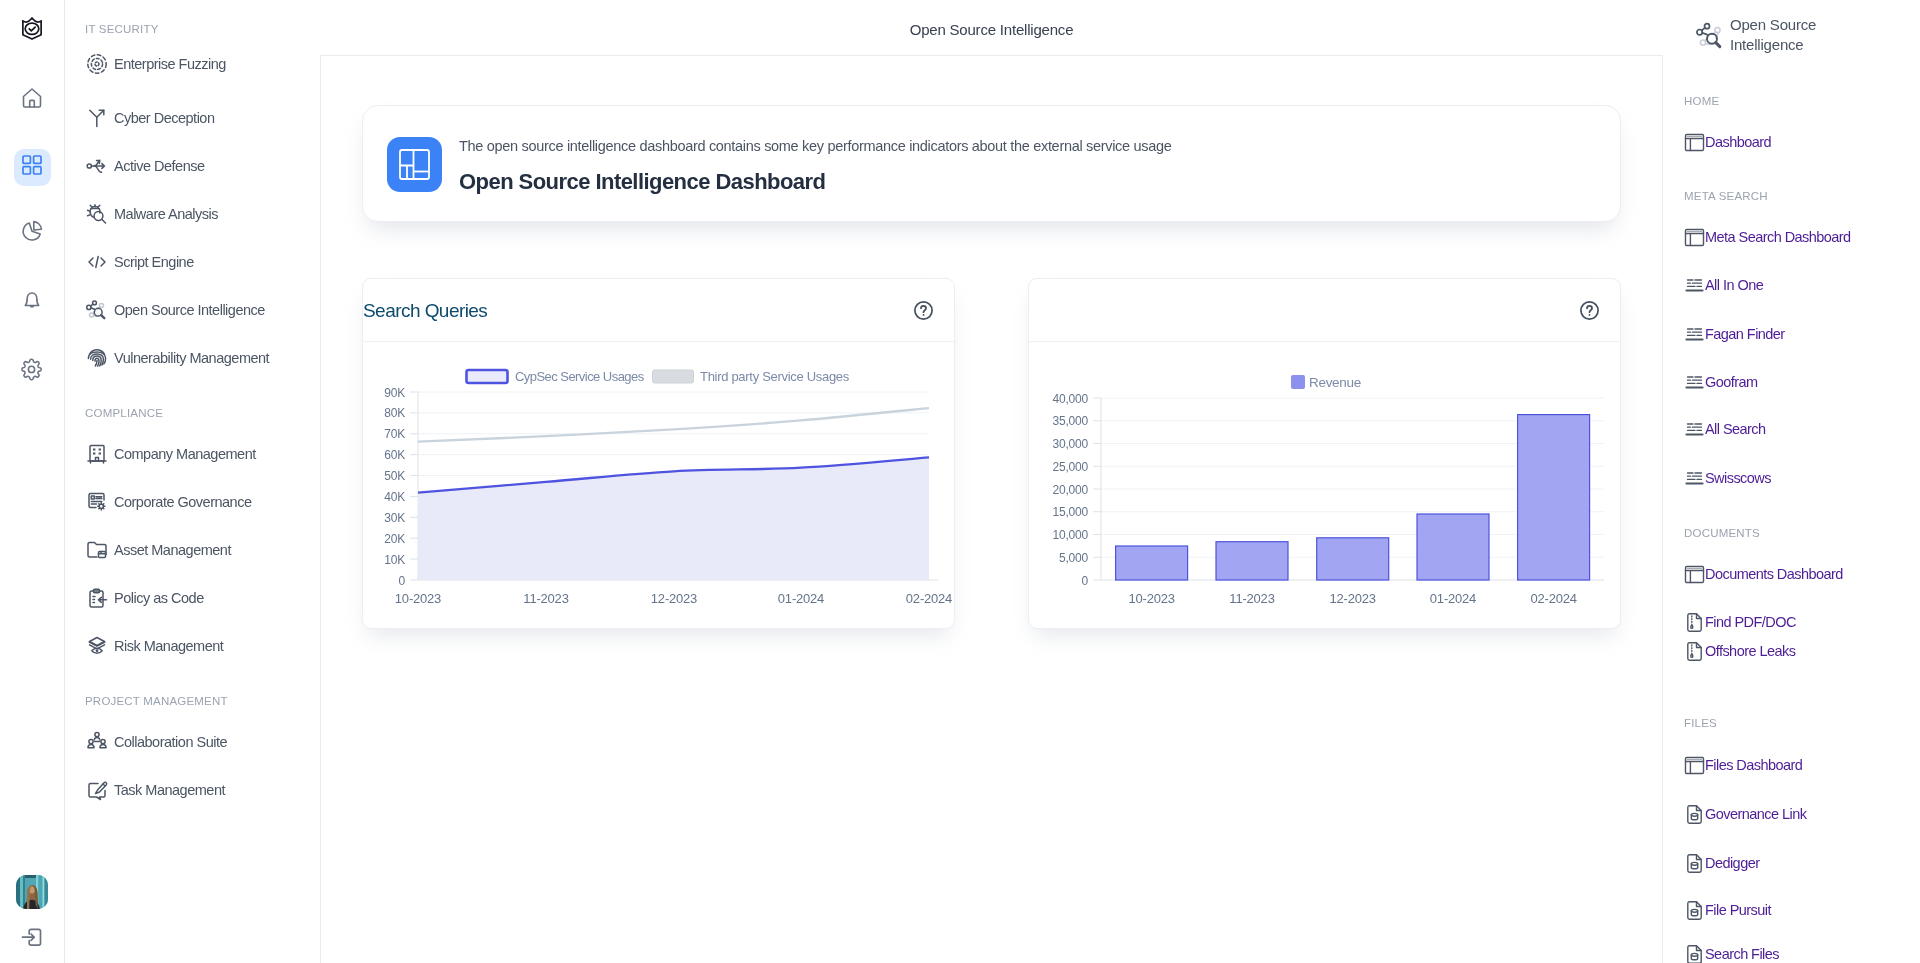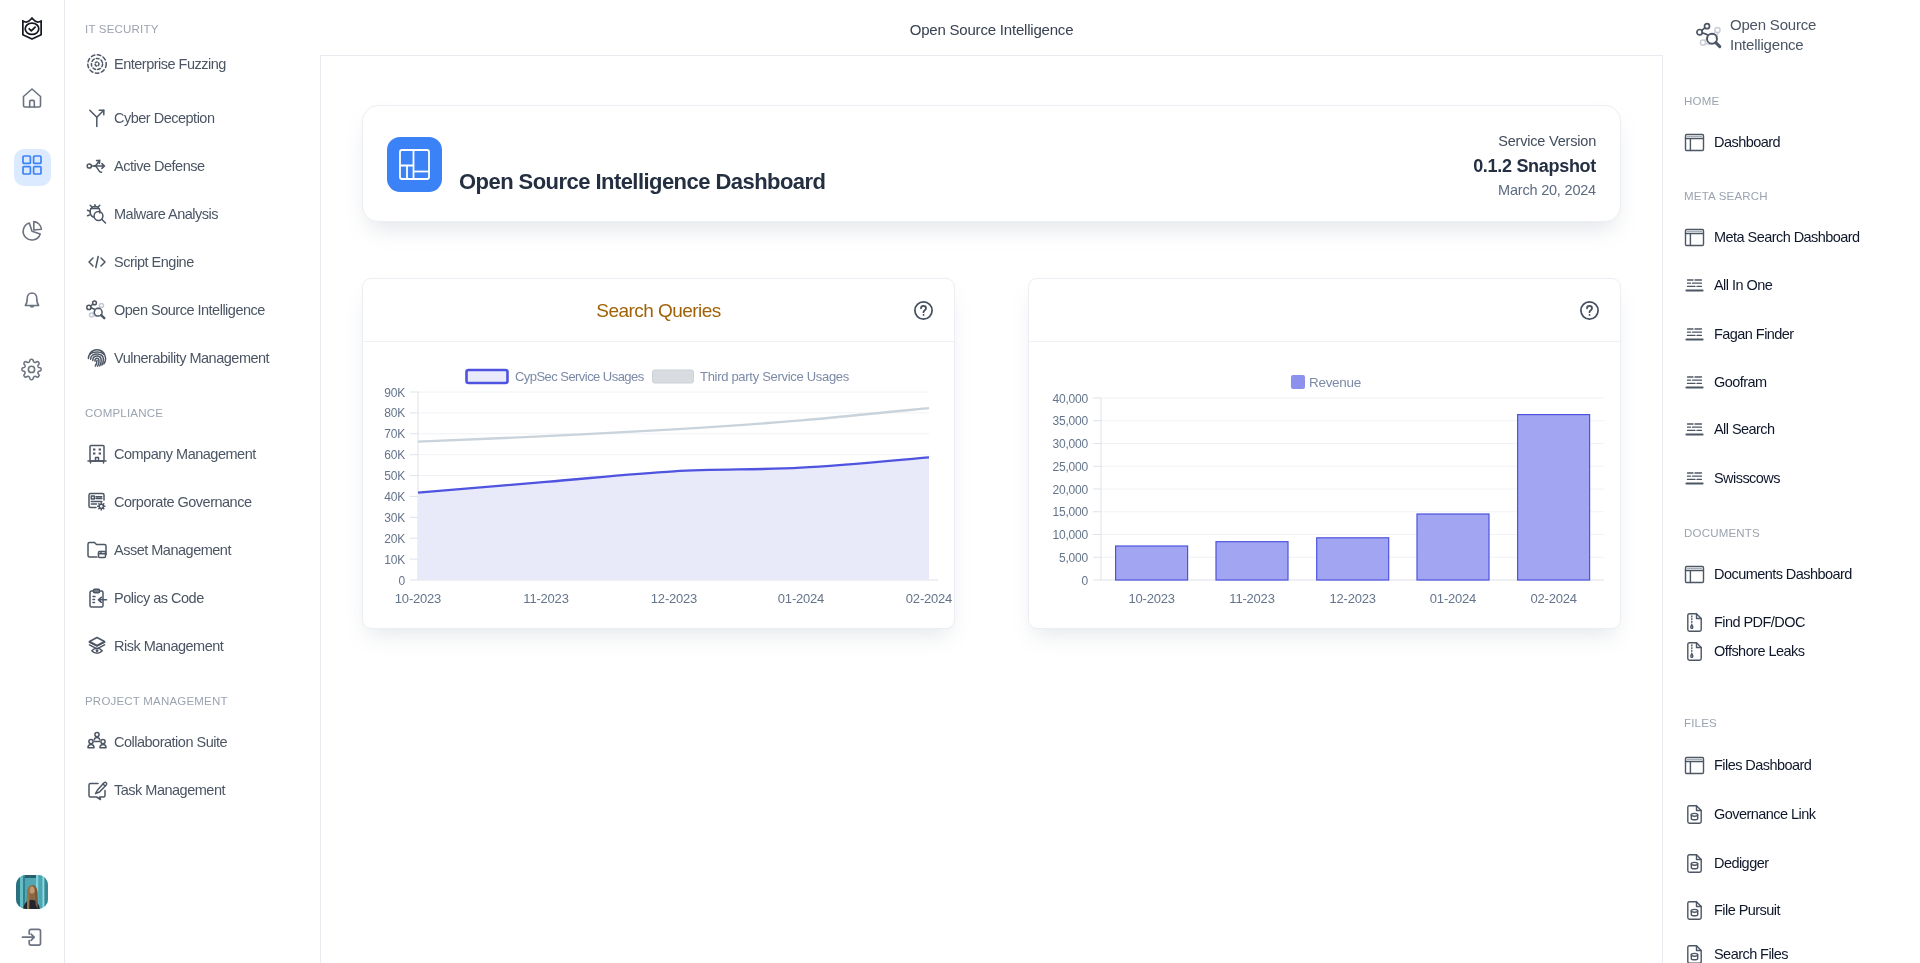--- a/index.html
+++ b/index.html
@@ -13,41 +13,41 @@
 
 #leftmenu { position:absolute; left:0; top:0; width:1920px; height:963px; pointer-events:none; }
 .sechead { position:absolute; left:85px; transform:translateY(-50%); font-size:11.5px; color:#9ba3b0; letter-spacing:0.2px; white-space:nowrap; }
 .mitem { position:absolute; left:85px; height:26px; display:flex; align-items:center; transform:translateY(-50%); white-space:nowrap; }
 .mitem svg { flex:0 0 auto; }
 .mitem span { margin-left:5px; font-size:14.5px; letter-spacing:-0.5px; color:#4b5563; }
 
 #rightmenu { position:absolute; left:0; top:0; width:1920px; height:963px; pointer-events:none; }
 .rhead { position:absolute; left:1684px; transform:translateY(-50%); font-size:11.5px; color:#9ba3b0; letter-spacing:0.2px; white-space:nowrap; }
 .ritem { position:absolute; left:1684px; height:24px; display:flex; align-items:center; transform:translateY(-50%); white-space:nowrap; }
-.ritem span { margin-left:9px; font-size:14.5px; letter-spacing:-0.55px; color:#0f172a; }
+.ritem span { font-size:14.5px; letter-spacing:-0.55px; color:#4c1d95; }
 #rtitle { position:absolute; left:1730px; top:15px; width:120px; font-size:15px; line-height:20px; color:#4b5563; }
 #rticon { position:absolute; left:1694px; top:15px; }
 
 #topbar { position:absolute; left:320px; top:0; width:1343px; height:55px; display:flex; align-items:center; justify-content:center; padding-top:4px; font-size:15px; color:#374151; }
 
 #panel { position:absolute; left:320px; top:55px; width:1343px; height:920px; background:#fff; border:1px solid #e9ebf0; border-bottom:none; }
 
 #infocard { position:absolute; left:41px; top:49px; width:1259px; height:117px; background:#fff; border:1px solid #eceef3; border-radius:16px; box-shadow:0 12px 22px -6px rgba(120,134,156,0.22); }
 #infoicon { position:absolute; left:24px; top:31px; width:55px; height:55px; background:#3b82f6; border-radius:13px; }
 #infodesc { position:absolute; left:96px; top:32px; font-size:14.5px; letter-spacing:-0.31px; color:#4b5563; white-space:nowrap; }
 #infotitle { position:absolute; left:96px; top:63px; font-size:22px; font-weight:bold; color:#243041; letter-spacing:-0.55px; white-space:nowrap; }
 #inforight { position:absolute; right:24px; top:23px; text-align:right; }
 #inforight .l1 { font-size:14.5px; color:#414c5c; line-height:24.5px; }
 #inforight .l2 { font-size:18px; font-weight:bold; color:#243041; line-height:24.5px; letter-spacing:-0.3px; }
 #inforight .l3 { font-size:14.5px; color:#5b6b80; line-height:24.5px; }
 
 .ccard { position:absolute; top:222px; width:593px; height:351px; background:#fff; border:1px solid #edeef3; border-radius:9px; box-shadow:0 12px 22px -6px rgba(120,134,156,0.20); }
 #card1 { left:41px; }
 #card2 { left:707px; }
-.ctitle { position:absolute; top:21px; left:0; width:100%; text-align:center; font-size:19px; color:#a16207; letter-spacing:-0.55px; }
+.ctitle { position:absolute; top:21px; left:0; width:100%; text-align:left; font-size:19px; color:#0c4a6e; letter-spacing:-0.55px; }
 .cdivider { position:absolute; top:62px; left:0; width:100%; height:1px; background:#eef0f4; }
 .chelp { position:absolute; top:20px; right:19px; }
 .csvg { position:absolute; left:0; top:0; }
 </style>
 </head>
 <body>
 <div id="app">
   <div id="topbar">Open Source Intelligence</div>
   <div id="rail">
 <div id="gridbg"></div>
@@ -252,26 +252,22 @@
 </nav>
   <div id="panel">
     <div id="infocard">
       <div id="infoicon"><svg width="55" height="55" viewBox="0 0 55 55" fill="none" stroke="#fff" stroke-width="1.8" stroke-linejoin="round">
             <rect x="13" y="13" width="29" height="29" rx="2"></rect>
             <path d="M26.5 13 L26.5 28.5 L13 28.5"></path>
             <path d="M26.5 28.5 L26.5 42"></path>
             <path d="M20 28.5 L20 42"></path>
             <path d="M26.5 34.5 L42 34.5"></path>
           </svg></div>
+      <div id="infodesc">The open source intelligence dashboard contains some key performance indicators about the external service usage</div>
       <div id="infotitle">Open Source Intelligence Dashboard</div>
-      <div id="inforight">
-        <div class="l1">Service Version</div>
-        <div class="l2">0.1.2 Snapshot</div>
-        <div class="l3">March 20, 2024</div>
-      </div>
     </div>
     <div class="ccard" id="card1">
       <div class="ctitle">Search Queries</div>
       <div class="chelp"><svg width="23" height="23" viewBox="0 0 23 23" fill="none">
             <circle cx="11.5" cy="11.5" r="8.6" stroke="#454f60" stroke-width="1.7"></circle>
             <path d="M9 9.3 C9 7.8 10.1 6.8 11.5 6.8 C12.9 6.8 14 7.8 14 9.2 C14 10.4 13.3 10.9 12.5 11.5 C11.9 12 11.5 12.4 11.5 13.2" stroke="#454f60" stroke-width="1.8" stroke-linecap="round"></path>
             <rect x="10.7" y="15" width="1.7" height="1.7" rx="0.5" fill="#454f60"></rect>
           </svg></div>
       <div class="cdivider"></div>
       <svg class="csvg" width="593" height="351" viewBox="0 0 593 351" font-family="Liberation Sans, sans-serif">

